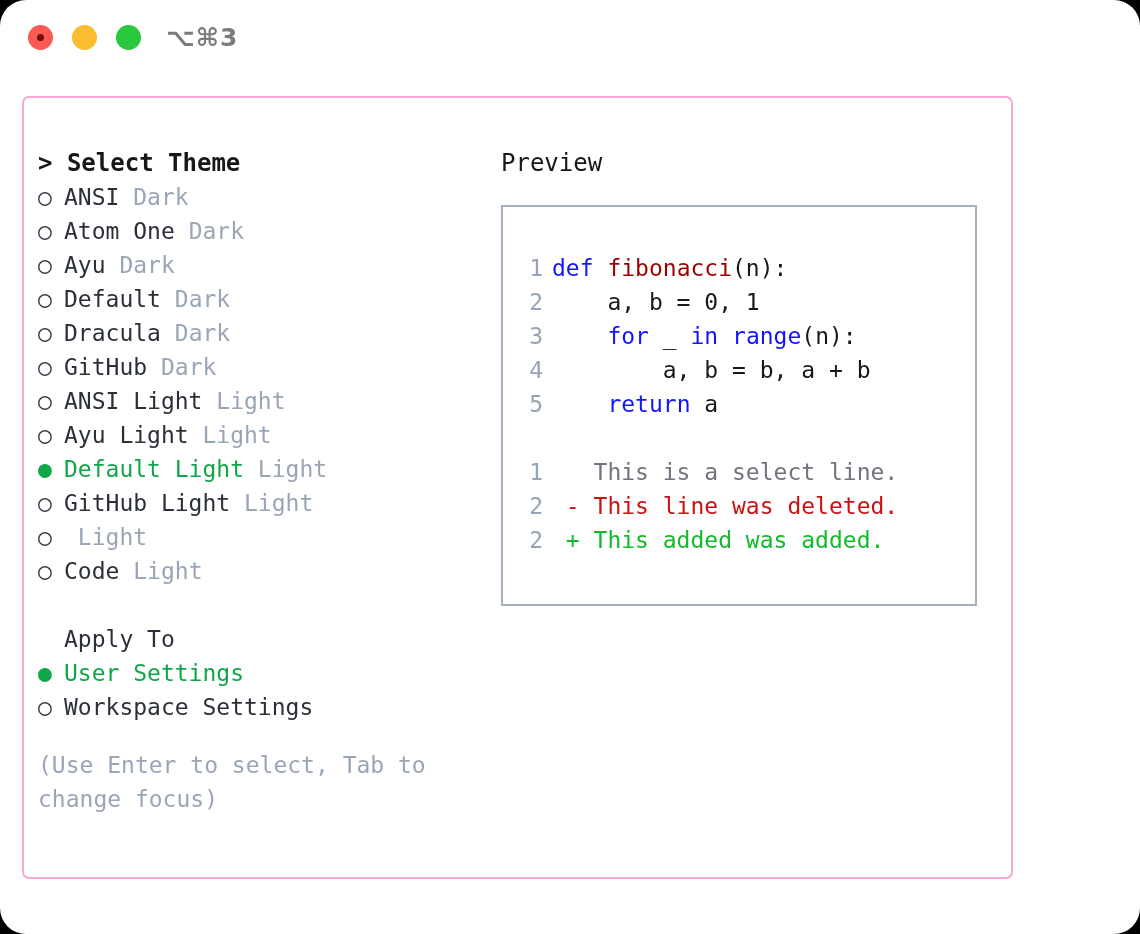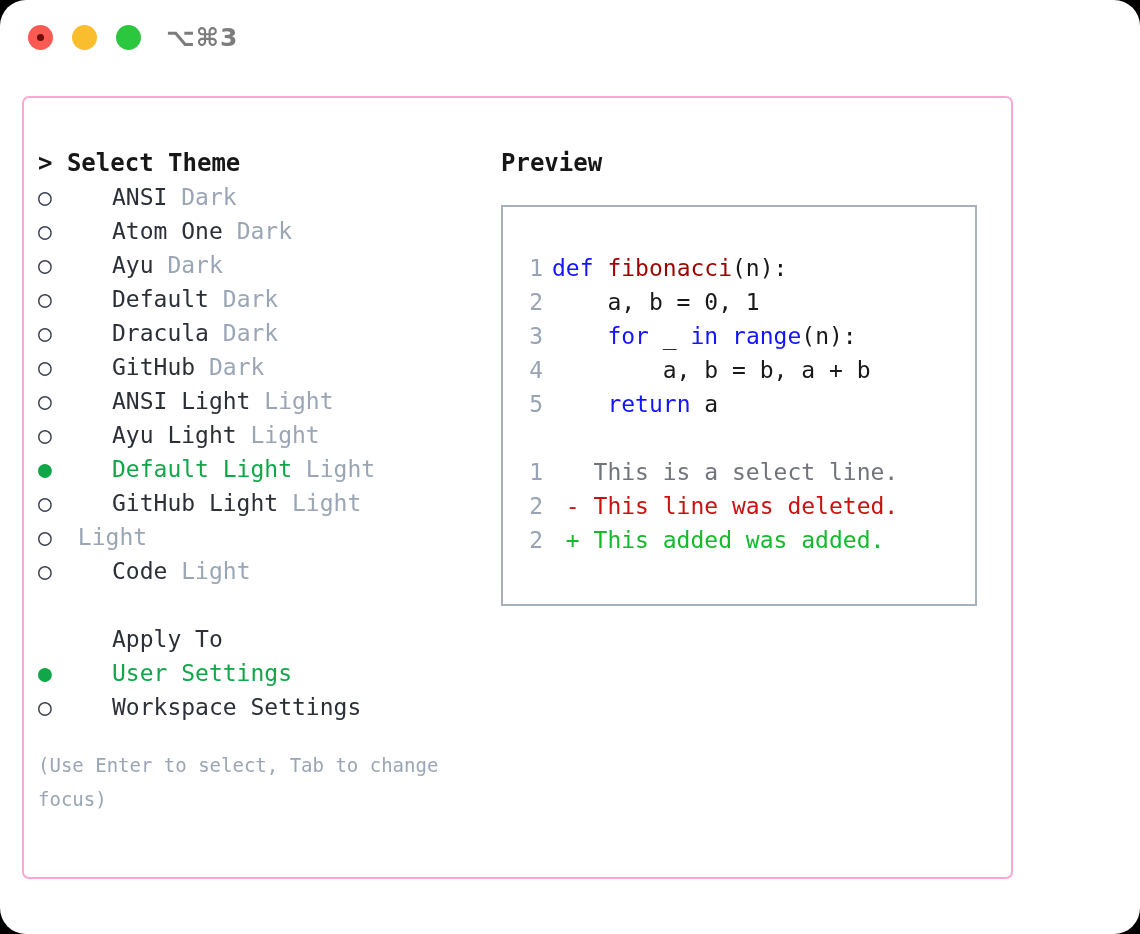--- a/index.html
+++ b/index.html
@@ -108,47 +108,47 @@
     white-space: pre;
   }
   .marker {
     display: inline-block;
     width: 26px;
     flex: 0 0 26px;
     color: #3c4450;
     font-size: 23px;
   }
   .marker.sel { color: #11a749; }
-  .opt-label { color: #2b3038; margin-left: 48px; }
+  .opt-label { color: #2b3038; }
   .opt-row.selected .opt-label { color: #11a749; }
   .opt-tag {
     color: #9aa5b5;
   }
 
   .spacer-sm { height: 34px; }
 
   .hint {
     margin-top: 24px;
-    font-size: 19px;
+    font-size: 23px;
     line-height: 34px;
     color: #9aa5b5;
     width: 410px;
     white-space: pre-wrap;
   }
 
   
   .right-col {
     position: absolute;
     left: 477px;
     top: 48px;
     width: 500px;
   }
   .preview-head {
     font-size: 24px;
-    font-weight: bold;
+    font-weight: normal;
     color: #171717;
     line-height: 34px;
     white-space: pre;
   }
   .code-box {
     margin-top: 25px;
     width: 476px;
     height: 401px;
     border: 2px solid #a7b0bf;
     box-sizing: border-box;

